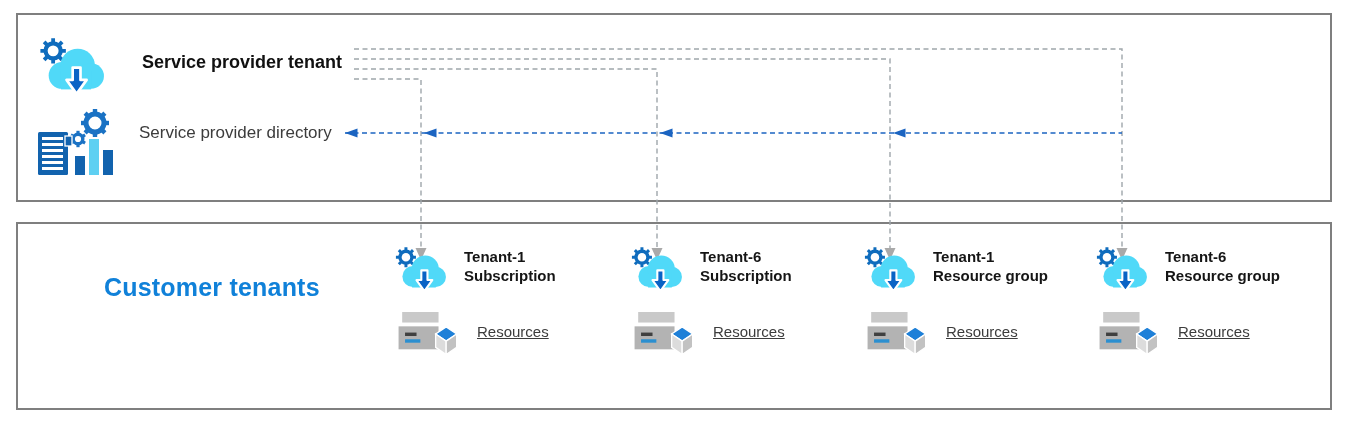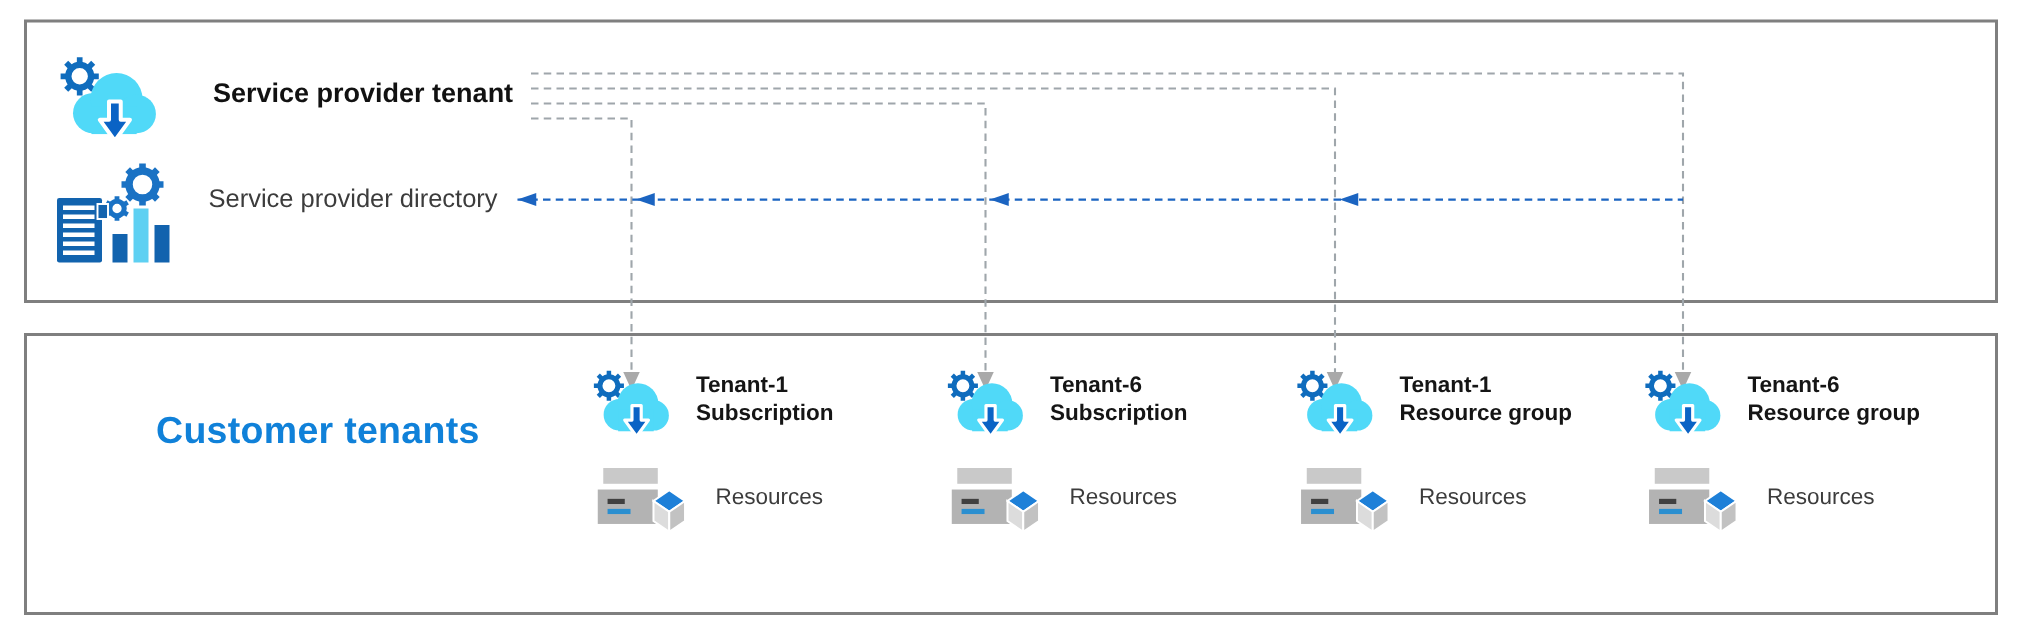--- a/index.html
+++ b/index.html
@@ -15,21 +15,21 @@
   .provider-title{left:142px;top:52px;font-size:18px;font-weight:700;color:#111111;}
   .dir-label{left:139px;top:123px;font-size:17px;color:#3c3c3c;}
   .ug-label{left:139px;top:150px;font-size:17px;color:#3c3c3c;}
   .customer-title{left:72px;top:273px;font-size:25px;font-weight:700;color:#1081d9;letter-spacing:.2px;margin-left:32px;}
   .tenant{position:absolute;top:204px;width:228px;height:188px;z-index:4;}
   .t1{left:391px;} .t2{left:627px;} .t3{left:860px;} .t4{left:1092px;}
   .tenant .cloud{position:absolute;left:0;top:39px;}
   .tenant .tlabel{position:absolute;left:73px;top:43px;font-size:15px;font-weight:700;
                   color:#151515;line-height:19px;white-space:nowrap;}
   .tenant .res-icon{position:absolute;left:7px;top:108px;}
-  .tenant .res-label{position:absolute;left:86px;top:119px;font-size:15px;color:#3c3c3c;white-space:nowrap;}
+  .tenant .res-label{position:absolute;left:86px;top:119px;font-size:15px;color:#3c3c3c;white-space:nowrap;text-decoration:underline;}
 </style>
 </head>
 <body>
 
 <div class="canvas">
 
   <svg width="0" height="0" style="position:absolute" aria-hidden="true">
     <defs>
       <symbol id="sym-cloud-gear" viewBox="-2 -2 66 60">
 

